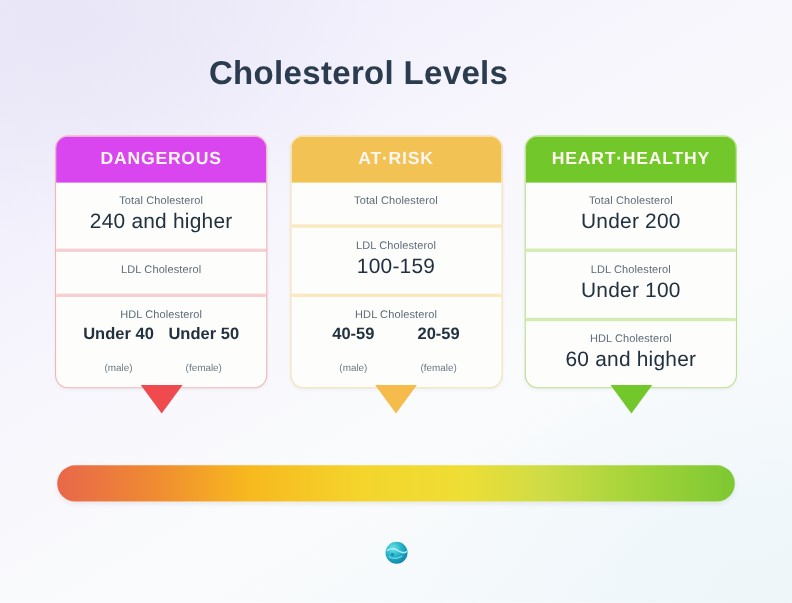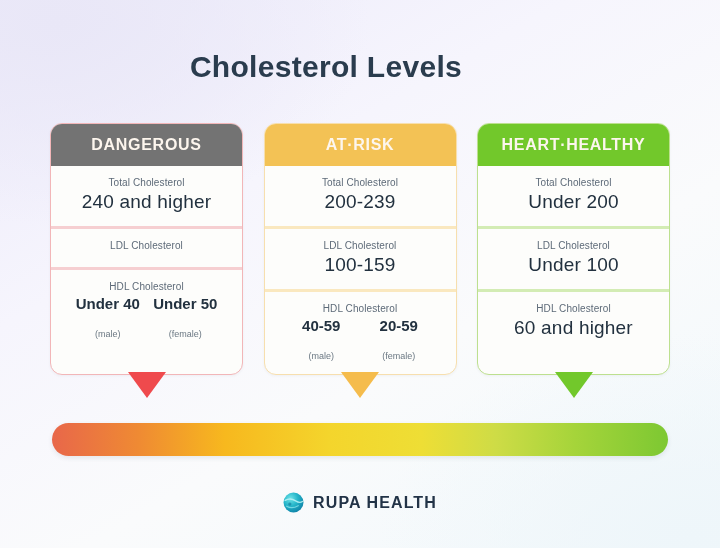--- a/index.html
+++ b/index.html
@@ -98,21 +98,21 @@
     color:#22313f;
   }
   .split-col .sub {
     font-size:9px;
     color:#6b7883;
     margin-top:17px;
   }
 
   
   .card.red   { border-color:#f2b6b8; }
-  .card.red   .card-head { background:#737373; }
+  .card.red   .card-head { background:#d946ef; }
   .card.red   .row + .row { border-top-color:#f6cfd1; }
 
   .card.amber { border-color:#f7dfae; }
   .card.amber .card-head { background:#f3c255; }
   .card.amber .row + .row { border-top-color:#fae8bf; }
 
   .card.green { border-color:#bde08f; }
   .card.green .card-head { background:#72c82b; }
   .card.green .row + .row { border-top-color:#d3ecb4; }
 
@@ -201,21 +201,20 @@
     </div>
     <div class="pointer"></div>
   </div>
 
   <div class="card amber">
     <div class="card-inner">
       <div class="card-head">AT·RISK</div>
 
       <div class="row">
         <div class="row-label">Total Cholesterol</div>
-        <div class="row-value">200-239</div>
       </div>
 
       <div class="row">
         <div class="row-label">LDL Cholesterol</div>
         <div class="row-value">100-159</div>
       </div>
 
       <div class="row">
         <div class="row-label">HDL Cholesterol</div>
         <div class="split">
@@ -266,14 +265,13 @@
         <stop offset="0%" stop-color="#6fe3e8"></stop>
         <stop offset="48%" stop-color="#24b5c9"></stop>
         <stop offset="100%" stop-color="#0e7fa6"></stop>
       </radialGradient>
     </defs>
     <circle cx="20" cy="20" r="19" fill="url(#gmark)"></circle>
     <path d="M4 16 Q14 10 24 17 Q32 22 37 18" fill="none" stroke="#b6f2f5" stroke-width="2.6" stroke-linecap="round" opacity="0.9"></path>
     <path d="M7 27 Q17 33 29 26" fill="none" stroke="#8fe5ee" stroke-width="2.2" stroke-linecap="round" opacity="0.75"></path>
     <circle cx="13" cy="23" r="3.1" fill="#0c6e93" opacity="0.55"></circle>
   </svg>
-  <span class="logo-text">RUPA HEALTH</span>
 </div>
 
 </body></html>

